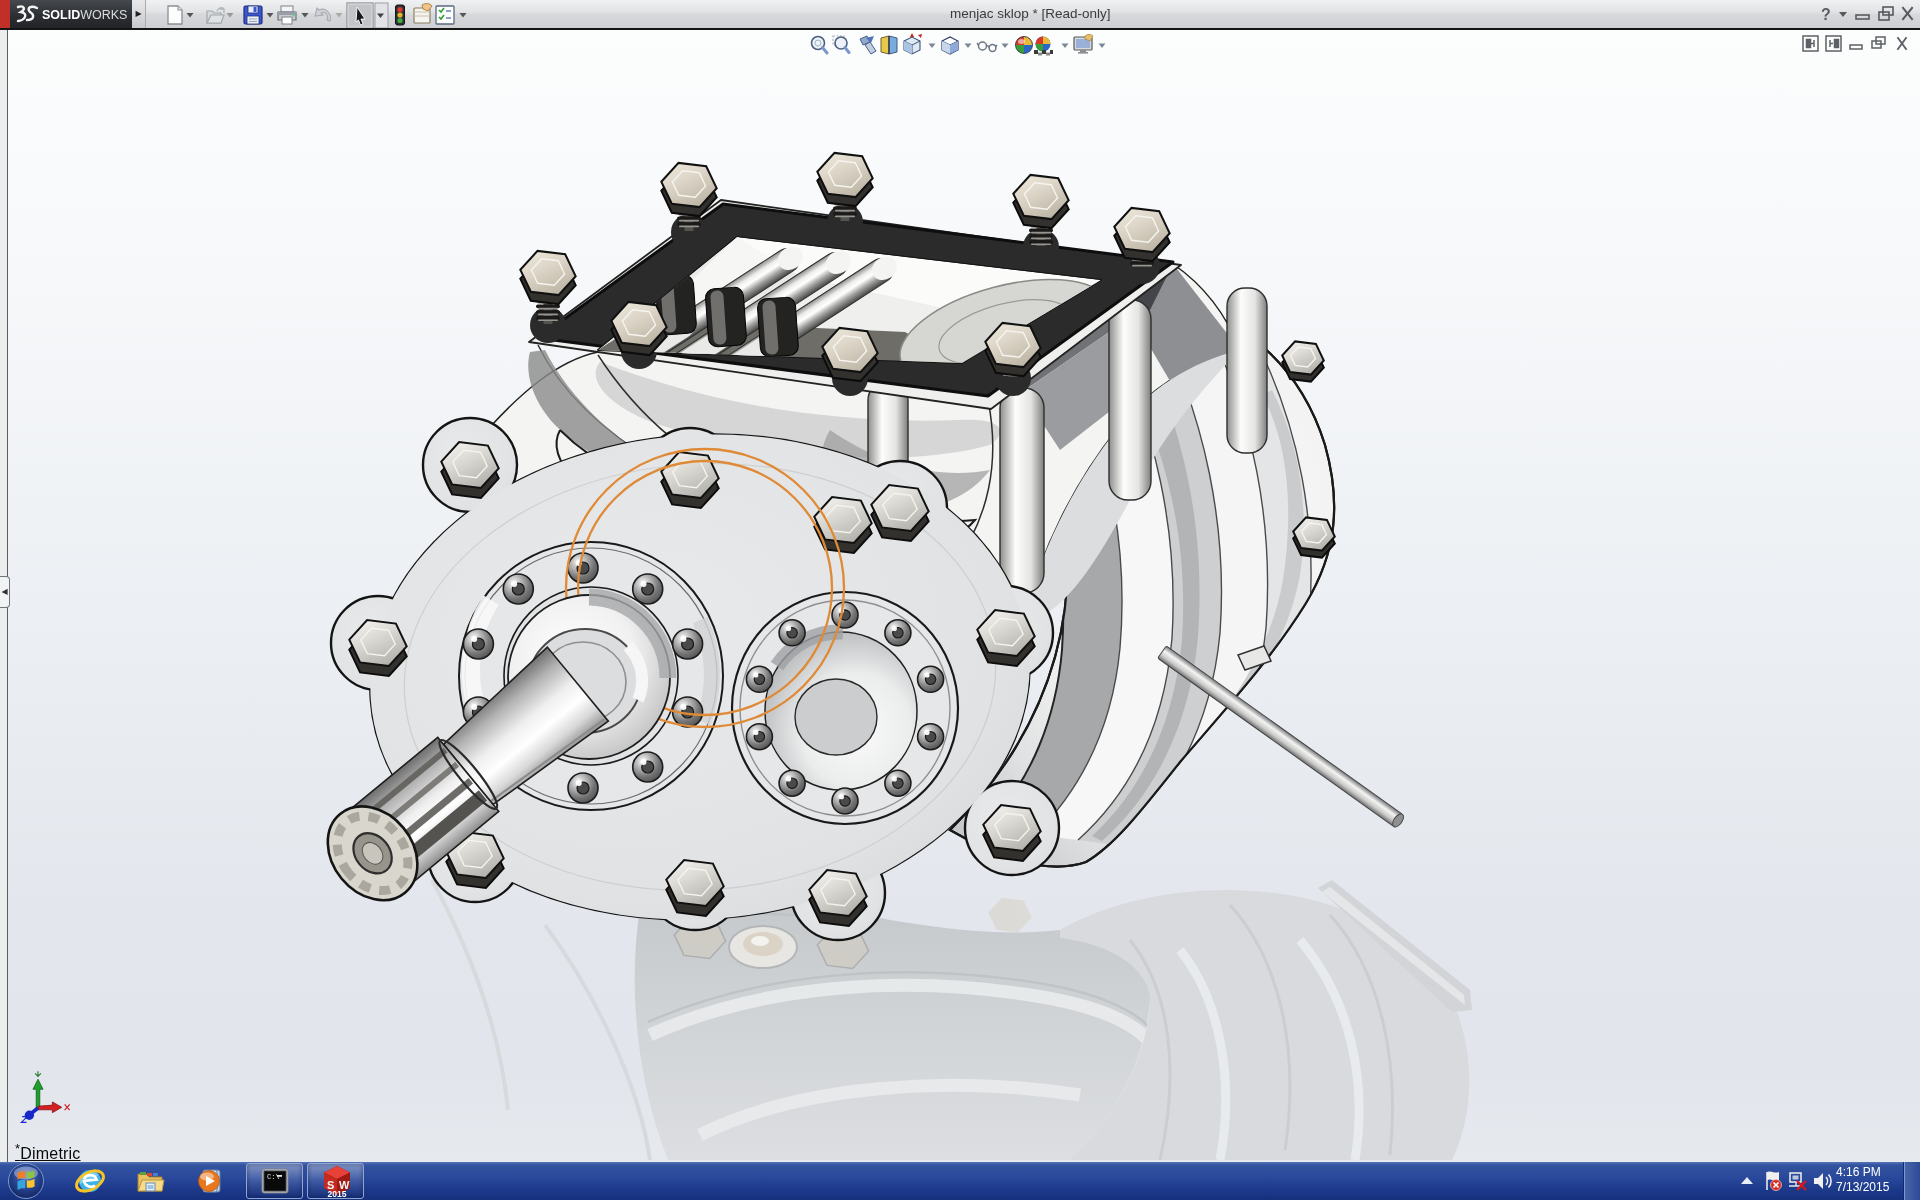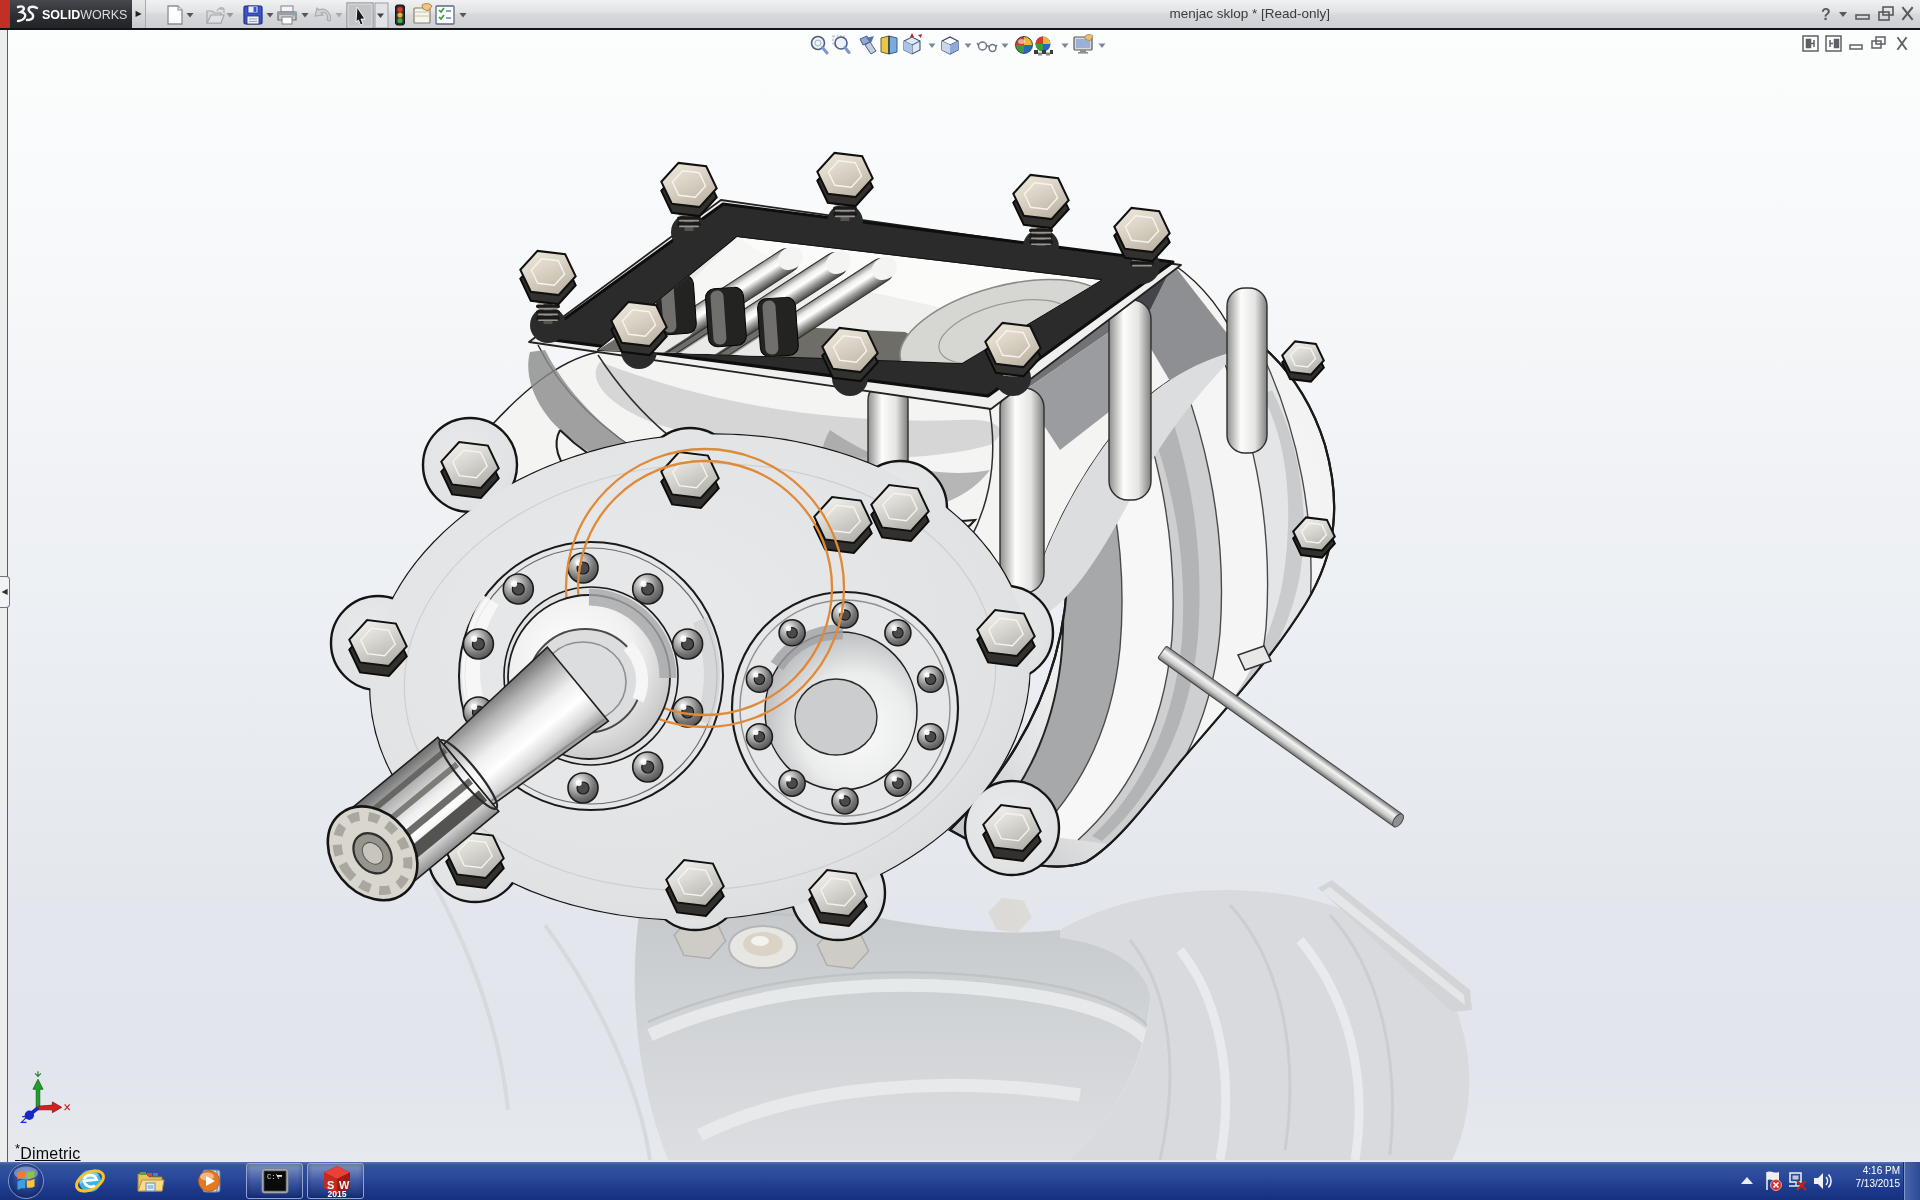--- a/index.html
+++ b/index.html
@@ -27,37 +27,37 @@
     background:linear-gradient(180deg,#f0f1f2 0%,#e3e4e6 40%,#d6d7da 55%,#ced0d3 100%);
     border-bottom:2px solid #141414; }
   #redstrip { position:absolute; left:0; top:0; width:10px; height:28px; background:#c03028; }
   #swlogo { position:absolute; left:10px; top:0; width:122px; height:28px;
     background:linear-gradient(180deg,#46494d 0%,#2c2f33 55%,#222427 100%);
     display:flex; align-items:flex-end; }
   #swarrow { position:absolute; left:132px; top:0px; width:14px; height:28px;
     background:linear-gradient(180deg,#e8e8ea,#c8c9cd); border-right:1px solid #aaa;
     font-size:8px; color:#222; text-align:center; line-height:28px; }
   .tbicons { position:absolute; top:2px; height:26px; display:flex; align-items:center; }
-  #titletext { position:absolute; left:950px; top:6px; width:380px; text-align:right;
+  #titletext { position:absolute; left:950px; top:6px; width:380px; text-align:left;
     font-size:13.5px; color:#3c3c3c; }
   #winctl1 { position:absolute; right:6px; top:4px; display:flex; gap:7px; align-items:center; }
 
   
   #hud { position:absolute; left:806px; top:32px; height:26px; display:flex; align-items:center; z-index:8; }
   #winctl2 { position:absolute; right:8px; top:34px; display:flex; gap:8px; align-items:center; z-index:8; }
 
   
   #taskbar { position:absolute; left:0; top:1162px; width:1920px; height:38px; z-index:10;
     background:linear-gradient(180deg,#5675b8 0%,#33539f 8%,#28479a 45%,#1d3a8b 70%,#16307d 100%); }
   .tkbtn { position:absolute; top:1px; width:57px; height:36px; border:1px solid #8fa6d4; border-radius:3px;
     background:linear-gradient(180deg,rgba(255,255,255,0.38),rgba(255,255,255,0.12) 48%,rgba(10,20,60,0.10));
     box-shadow:inset 0 0 4px rgba(10,20,60,0.5); }
   #tray { position:absolute; left:0; top:0; width:1920px; height:38px; }
   #traysvg { position:absolute; left:1735px; top:0; }
-  #clock { position:absolute; left:1836px; top:3px; width:64px; color:#fff; font-size:10px; text-align:right; line-height:1.28; }
+  #clock { position:absolute; left:1836px; top:3px; width:64px; color:#fff; font-size:12px; text-align:left; line-height:1.28; }
   #showdesk { position:absolute; right:0; top:0; width:17px; height:38px; border-left:1px solid #0f2a6e;
     background:linear-gradient(90deg,#4a67ab,#2c4a97); box-shadow:inset 1px 0 0 #7e97cc; }
 </style>
 </head>
 <body>
 <div id="page">
 
   <div id="vp"></div>
   <div id="vpedge"></div>
   <div id="lefttab">◀</div>

